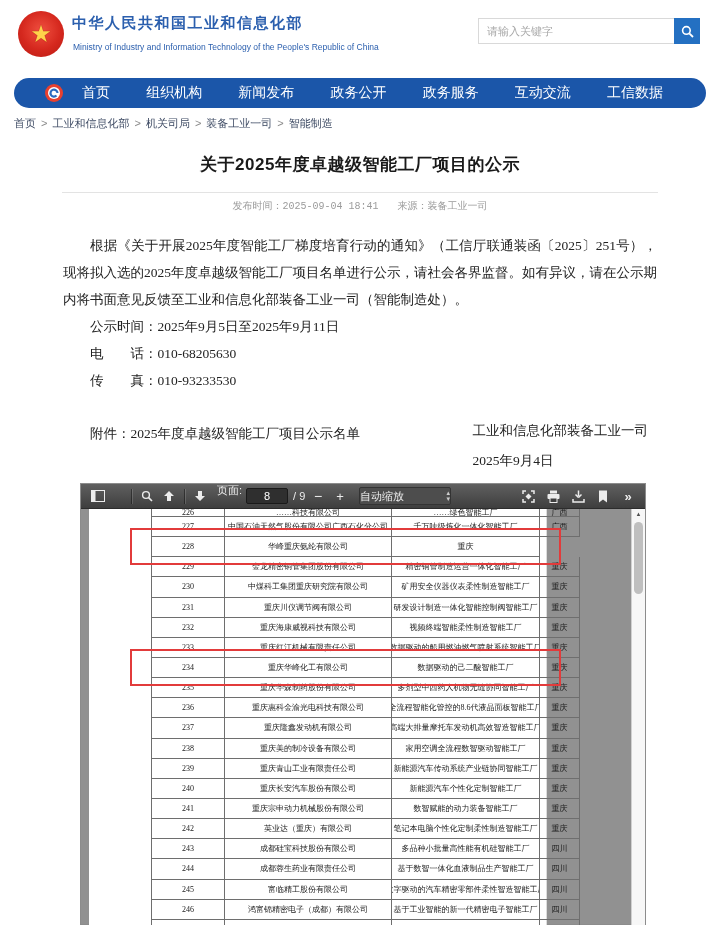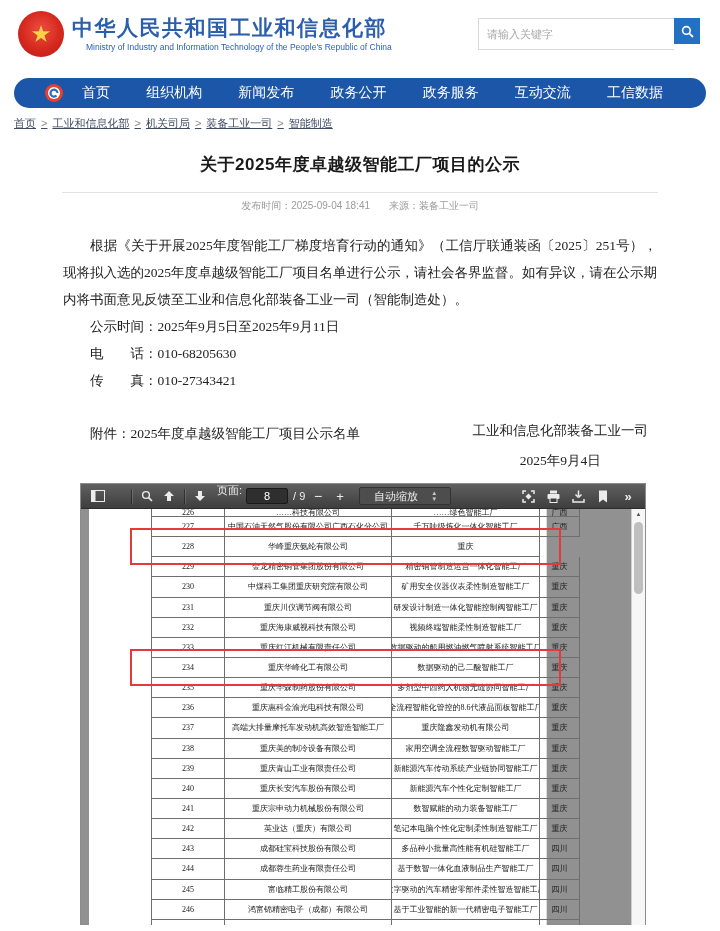--- a/index.html
+++ b/index.html
@@ -5,67 +5,67 @@
   * { margin:0; padding:0; box-sizing:border-box; }
   html,body { background:#fff; width:720px; }
   body { font-family:"Liberation Sans","DejaVu Sans",sans-serif; color:#333; position:relative; height:931px; overflow:hidden; }
 
   
   .top-header { position:relative; height:72px; }
   .emblem { position:absolute; left:18px; top:11px; width:46px; height:46px; border-radius:50%;
             background:radial-gradient(circle at 50% 42%, #f05040 0%, #d5281e 55%, #b81a12 100%);
             display:flex; align-items:center; justify-content:center; }
   .emblem .star { color:#ffd24a; font-size:24px; line-height:1; text-shadow:0 0 1px #8a0f0a; }
-  .site-title { position:absolute; left:72px; top:14px; font-size:21px; font-weight:bold; color:#2b5fae; letter-spacing:1.5px; }
-  .site-sub { position:absolute; left:73px; top:42px; font-size:8.5px; color:#2b5fae;margin-left:13px; }
+  .site-title { position:absolute; left:72px; top:14px; font-size:15px; font-weight:bold; color:#2b5fae; letter-spacing:1.5px; }
+  .site-sub { position:absolute; left:73px; top:42px; font-size:8.5px; color:#2b5fae; }
   .top-right { position:absolute; right:12px; top:10px; width:230px; }
   .top-links { display:flex; align-items:center; justify-content:flex-end; gap:9px; font-size:10px; color:#555; }
   .toplink { cursor:pointer; white-space:nowrap; }
   .robot-ic { width:10px; height:12px; display:inline-block; }
   .searchbar { margin-top:8px; display:flex; }
-  .searchbar input { width:196px; height:26px; border:1px solid #d9d9d9; border-right:none; font-size:11px; padding:15px 8px; color:#333; outline:none; }
+  .searchbar input { width:196px; height:26px; border:1px solid #d9d9d9; border-right:none; font-size:11px; padding:9px 8px; color:#333; outline:none; }
   .searchbar input::placeholder { color:#a8a8a8; }
   .search-btn { width:26px; height:26px; background:#2470c2; border:none; display:flex; align-items:center; justify-content:center; cursor:pointer; }
 
   
   .nav { position:absolute; left:14px; top:78px; width:692px; height:30px; background:#1b56a9; border-radius:15px;
          display:flex; align-items:center; }
   .nav-logo { width:20px; height:20px; margin:0 0 0 30px; flex:0 0 auto; }
   .nav-items { flex:1; display:flex; justify-content:space-around; margin-right:25px; }
   .nav-item { color:#fff; font-size:14px; cursor:pointer; white-space:nowrap; }
 
   
-  .breadcrumb { position:absolute; left:14px; top:116px; font-size:11px; color:#3d4a63;text-decoration:underline; }
+  .breadcrumb { position:absolute; left:14px; top:116px; font-size:11px; color:#3d4a63; }
   .bc-link { cursor:pointer; }
   .bc-sep { color:#8a8a8a; margin:0 5px; }
 
   
   .article-title { position:absolute; top:153px; left:0; width:720px; text-align:center; font-size:17px; font-weight:bold; color:#1a1a1a; letter-spacing:.5px; }
   .title-divider { position:absolute; top:192px; left:62px; width:596px; border-top:1px solid #e3e3e3; }
   .article-meta { position:absolute; top:199px; left:0; width:720px; text-align:center; font-size:10px; color:#9b9b9b; }
-  .article-meta span { margin:0 8px; }
+  .article-meta span { margin:0 8px;font-family:Liberation Mono, monospace; }
   .article-body { position:absolute; top:232px; left:63px; width:594px; font-family:"Liberation Serif","DejaVu Serif",serif;
                   font-size:13.5px; color:#222; line-height:27px; }
   .article-body p.indent { text-indent:2em; text-align:justify; }
   .info-line { text-indent:2em; }
   .attachment-line { text-indent:2em; margin-top:26px; cursor:pointer; }
-  .sign-block { position:absolute; top:416px; right:72px; text-align:center; font-family:"Liberation Serif","DejaVu Serif",serif; font-size:13.5px; color:#222; line-height:30px;margin-left:48px; }
+  .sign-block { position:absolute; top:416px; right:72px; font-family:"Liberation Serif","DejaVu Serif",serif; font-size:13.5px; color:#222; line-height:30px;margin-left:48px; }
 
   
   .pdf { position:absolute; left:80px; top:483px; width:566px; height:442px; border:1px solid #8c8c8c; background:#919191; }
   .pdf-toolbar { position:relative; height:25px; background:linear-gradient(#606060,#3e3e3e); border-bottom:1px solid #2c2c2c;
                  display:flex; align-items:center; color:#ededed; font-size:11px; }
   .tb-btn { width:22px; height:19px; display:flex; align-items:center; justify-content:center; cursor:pointer; border-radius:2px; flex:0 0 auto; }
   .tb-sep { width:1px; height:15px; background:rgba(0,0,0,.4); box-shadow:1px 0 0 rgba(255,255,255,.15); margin:0 4px; flex:0 0 auto; }
   .pg-label { margin:0 4px 12px 6px; flex:0 0 auto; }
   .pg-input { width:42px; height:16px; background:#2f2f2f; border:1px solid #1a1a1a; color:#fff; font-size:11px; text-align:center; border-radius:2px; }
   .pg-total { margin-left:5px; flex:0 0 auto; }
   .tb-center { position:absolute; left:226px; display:flex; align-items:center; }
   .zoom-select { margin-left:8px; width:92px; height:18px; background:#4d4d4d; border:1px solid #333; border-radius:2px;
-                 display:flex; align-items:center; justify-content:space-between; padding:0 14px; cursor:pointer; }
+                 display:flex; align-items:center; justify-content:space-between; padding:0 0; cursor:pointer; }
   .zoom-caret { font-size:7px; line-height:6px; color:#ccc; }
   .tb-right { position:absolute; right:6px; display:flex; align-items:center; gap:3px; }
   .more-glyph { font-size:13px; font-weight:bold; color:#ececec; }
 
   .pdf-body { position:relative; height:416px; overflow:hidden; }
   .pdf-page { position:absolute; left:8px; top:0; width:458px; height:416px; background:#fff; box-shadow:inset -1px 0 0 #dcdcdc; }
   .pdf-scrollbar { position:absolute; right:0; top:0; width:14px; height:416px; background:#f7f7f7; border-left:1px solid #d0d0d0; }
   .sb-arrow { height:11px; font-size:6px; color:#4f4f4f; text-align:center; line-height:11px; cursor:pointer; }
   .sb-thumb { position:absolute; top:13px; left:2px; width:9px; height:72px; background:#bfbfbf; border-radius:5px; cursor:pointer; }
 
@@ -127,21 +127,21 @@
 <div class="title-divider"></div>
 <div class="article-meta">
   <span>发布时间：2025-09-04 18:41</span>
   <span>来源：装备工业一司</span>
 </div>
 
 <div class="article-body">
   <p class="indent">根据《关于开展2025年度智能工厂梯度培育行动的通知》（工信厅联通装函〔2025〕251号），现将拟入选的2025年度卓越级智能工厂项目名单进行公示，请社会各界监督。如有异议，请在公示期内将书面意见反馈至工业和信息化部装备工业一司（智能制造处）。</p>
   <div class="info-line">公示时间：2025年9月5日至2025年9月11日</div>
   <div class="info-line">电　　话：010-68205630</div>
-  <div class="info-line">传　　真：010-27343421</div>
+  <div class="info-line">传　　真：010-93233530</div>
   <div class="attachment-line">附件：2025年度卓越级智能工厂项目公示名单</div>
 </div>
 
 <div class="sign-block">
   <div>工业和信息化部装备工业一司</div>
   <div>2025年9月4日</div>
 </div>
 
 <div class="pdf">
   <div class="pdf-toolbar">
@@ -282,22 +282,22 @@
             <div class="pc c4">重庆</div>
           </div>
           <div class="prow">
             <div class="pc c1">236</div>
             <div class="pc c2">重庆惠科金渝光电科技有限公司</div>
             <div class="pc c3">全流程智能化管控的8.6代液晶面板智能工厂</div>
             <div class="pc c4">重庆</div>
           </div>
           <div class="prow">
             <div class="pc c1">237</div>
+            <div class="pc c2">重庆隆鑫发动机有限公司</div>
             <div class="pc c3">高端大排量摩托车发动机高效智造智能工厂</div>
-            <div class="pc c2">重庆隆鑫发动机有限公司</div>
             <div class="pc c4">重庆</div>
           </div>
           <div class="prow">
             <div class="pc c1">238</div>
             <div class="pc c2">重庆美的制冷设备有限公司</div>
             <div class="pc c3">家用空调全流程数智驱动智能工厂</div>
             <div class="pc c4">重庆</div>
           </div>
           <div class="prow">
             <div class="pc c1">239</div>

